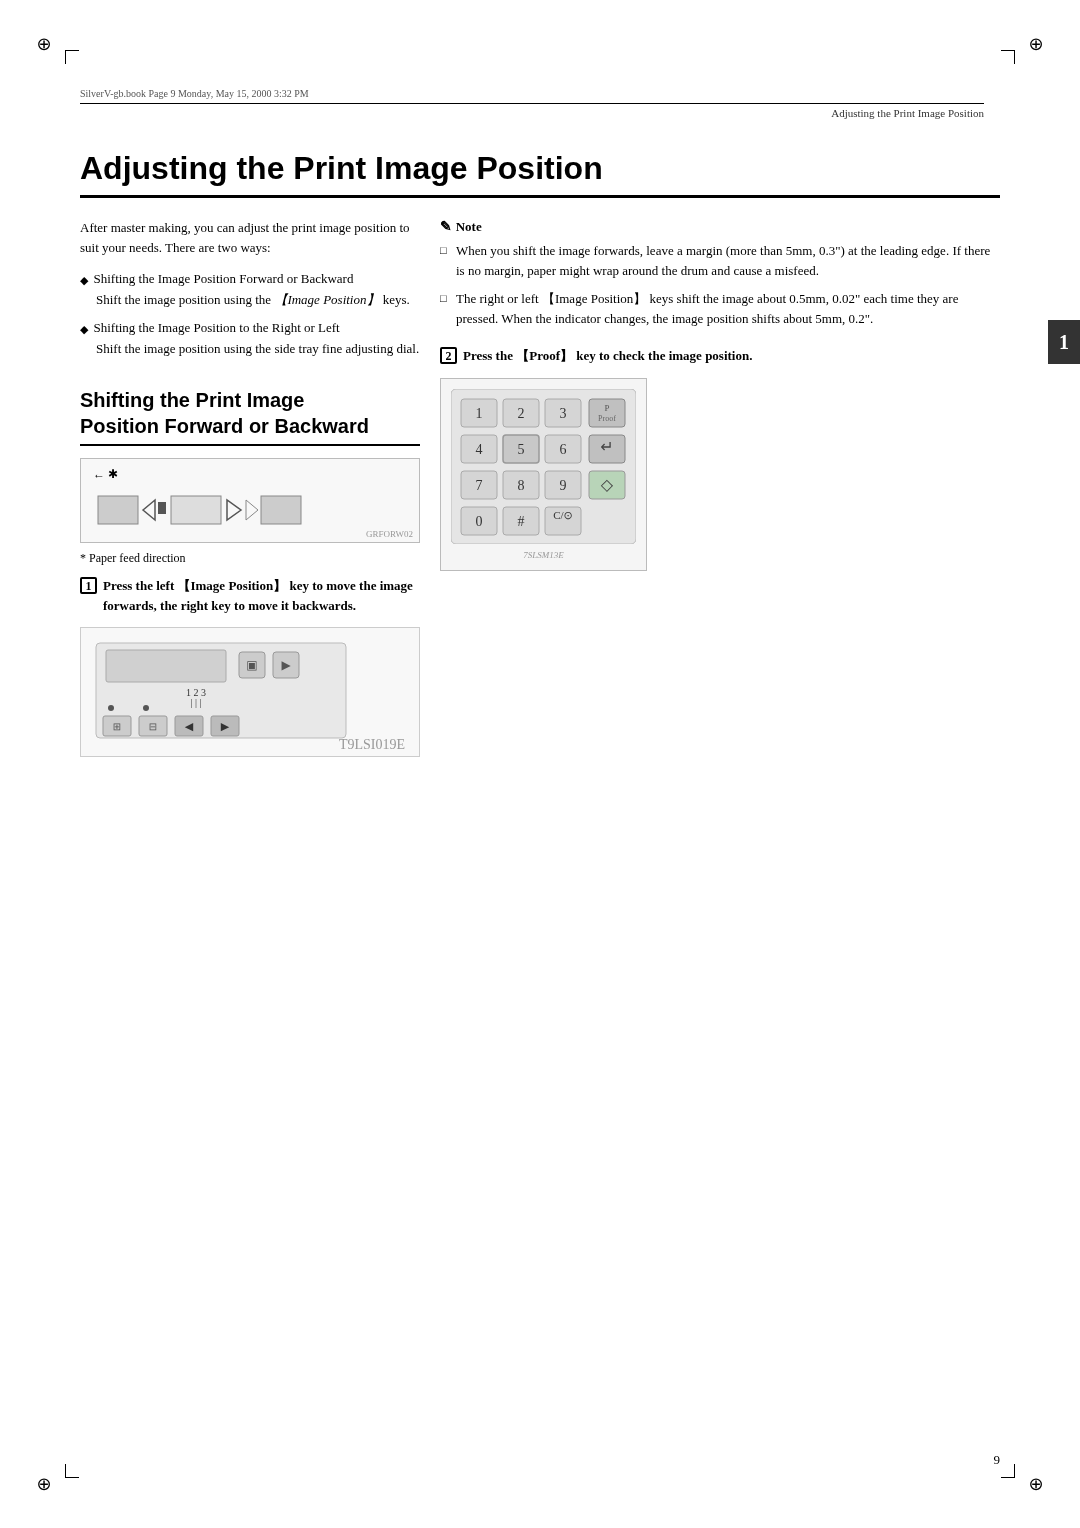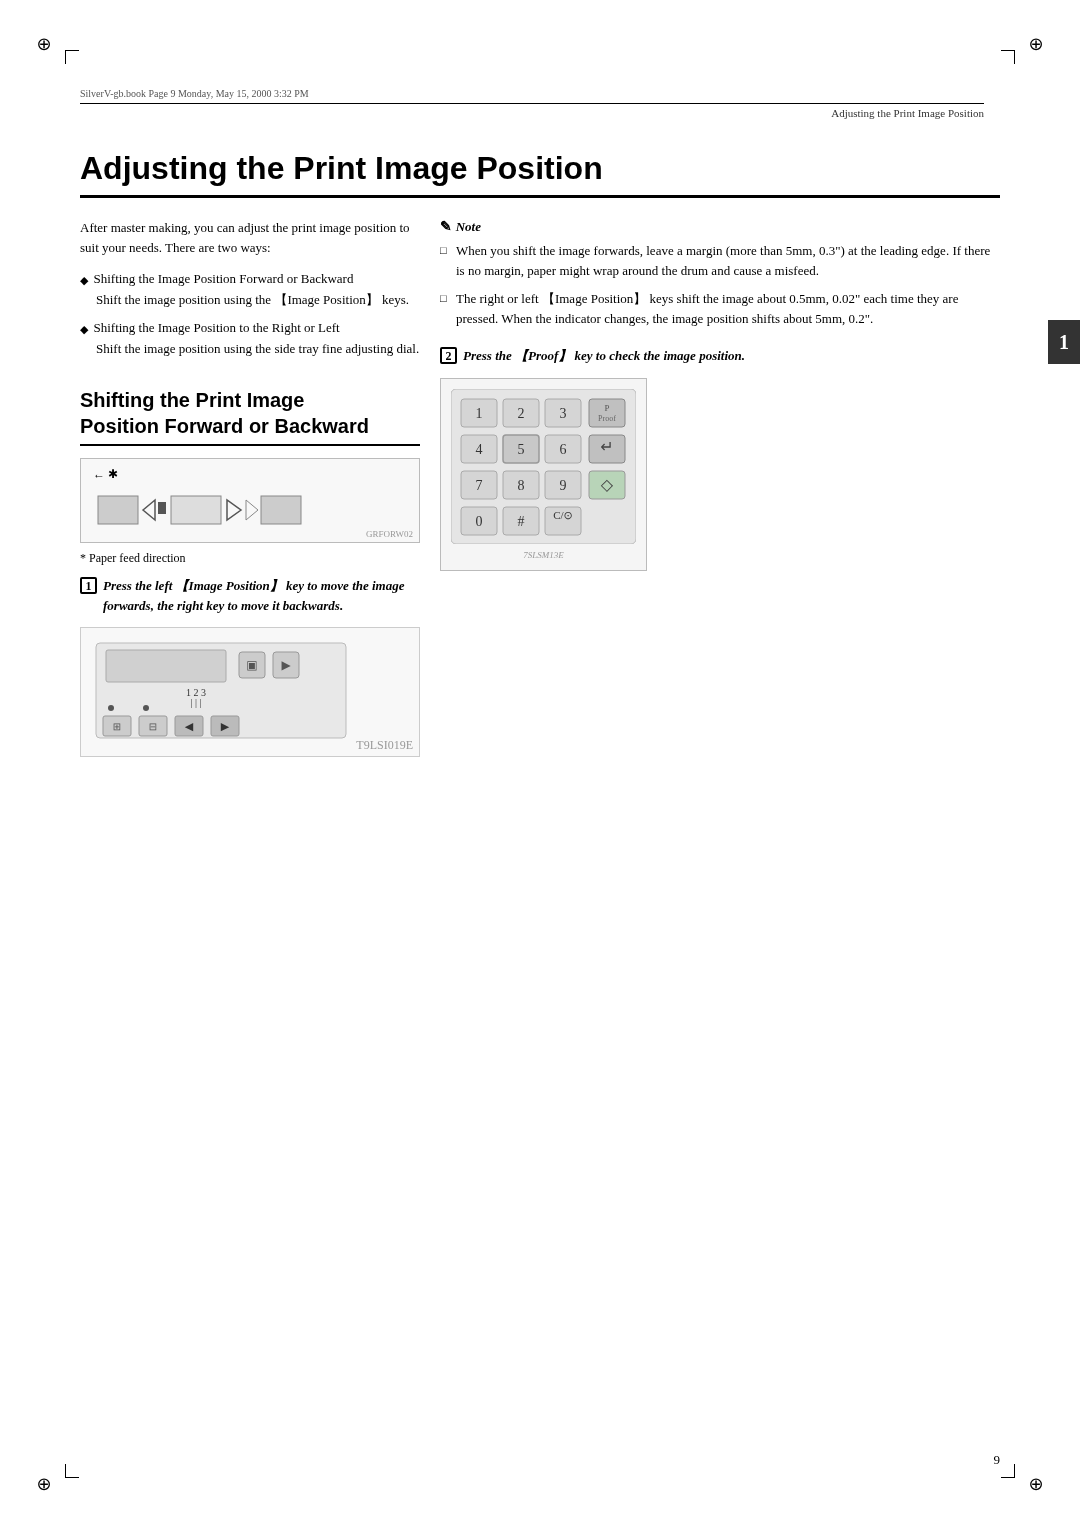--- a/index.html
+++ b/index.html
@@ -238,22 +238,23 @@
       align-items: center;
       justify-content: center;
       color: #fff;
       font-size: 20px;
       font-weight: bold;
     }
 
     kbd {
       font-family: Times New Roman, serif;
       font-size: 13px;
-    }
-    strong { font-weight: bold; font-style: italic; }
+      font-style: italic;
+    }
+    strong { font-weight: bold; }
   </style>
 </head>
 <body>
 
 <div class="reg-mark tl">⊕</div>
 <div class="reg-mark tr">⊕</div>
 <div class="reg-mark bl">⊕</div>
 <div class="reg-mark br">⊕</div>
 
 <div class="crop-tl"></div>
@@ -359,21 +360,21 @@
 
           <rect x="48" y="78" width="28" height="20" rx="2" fill="#ccc" stroke="#999" stroke-width="1"></rect>
           <text x="62" y="92" text-anchor="middle" font-size="10" fill="#555">⊟</text>
 
           <rect x="84" y="78" width="28" height="20" rx="2" fill="#bbb" stroke="#999" stroke-width="1"></rect>
           <text x="98" y="92" text-anchor="middle" font-size="11" fill="#333">◀</text>
 
           <rect x="120" y="78" width="28" height="20" rx="2" fill="#bbb" stroke="#999" stroke-width="1"></rect>
           <text x="134" y="92" text-anchor="middle" font-size="11" fill="#333">▶</text>
         </svg>
-        <div style="position:absolute;bottom:3px;right:6px;font-size:12px;color:#999;">T9LSI019E</div>
+        <div style="position:absolute;bottom:3px;right:14px;font-size:14px;color:#999;">T9LSI019E</div>
       </div>
 
     </div>
 
     <div class="col-right">
 
       
       <div class="note-section">
         <div class="note-header">
           <span class="note-icon">✎</span>

